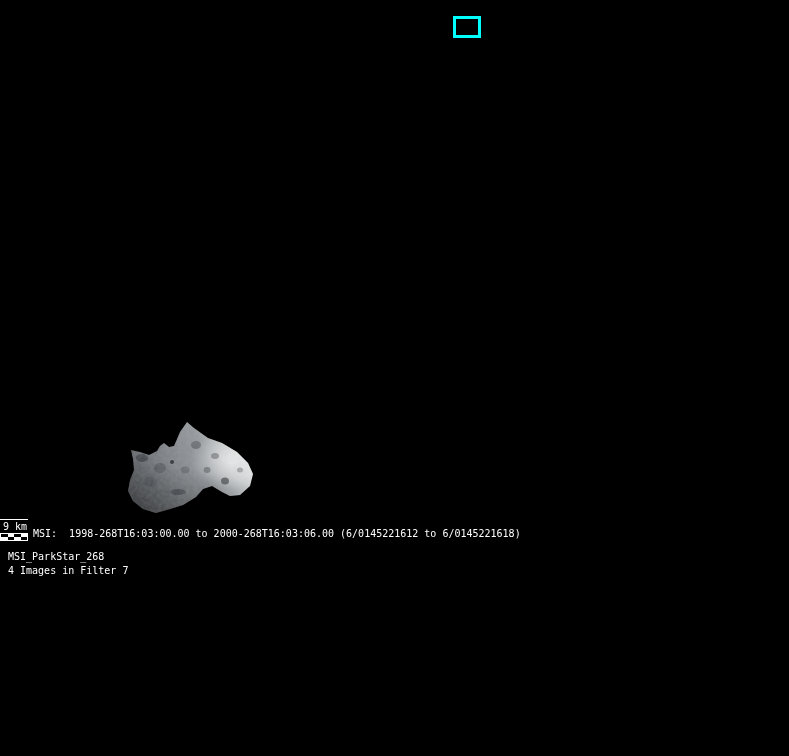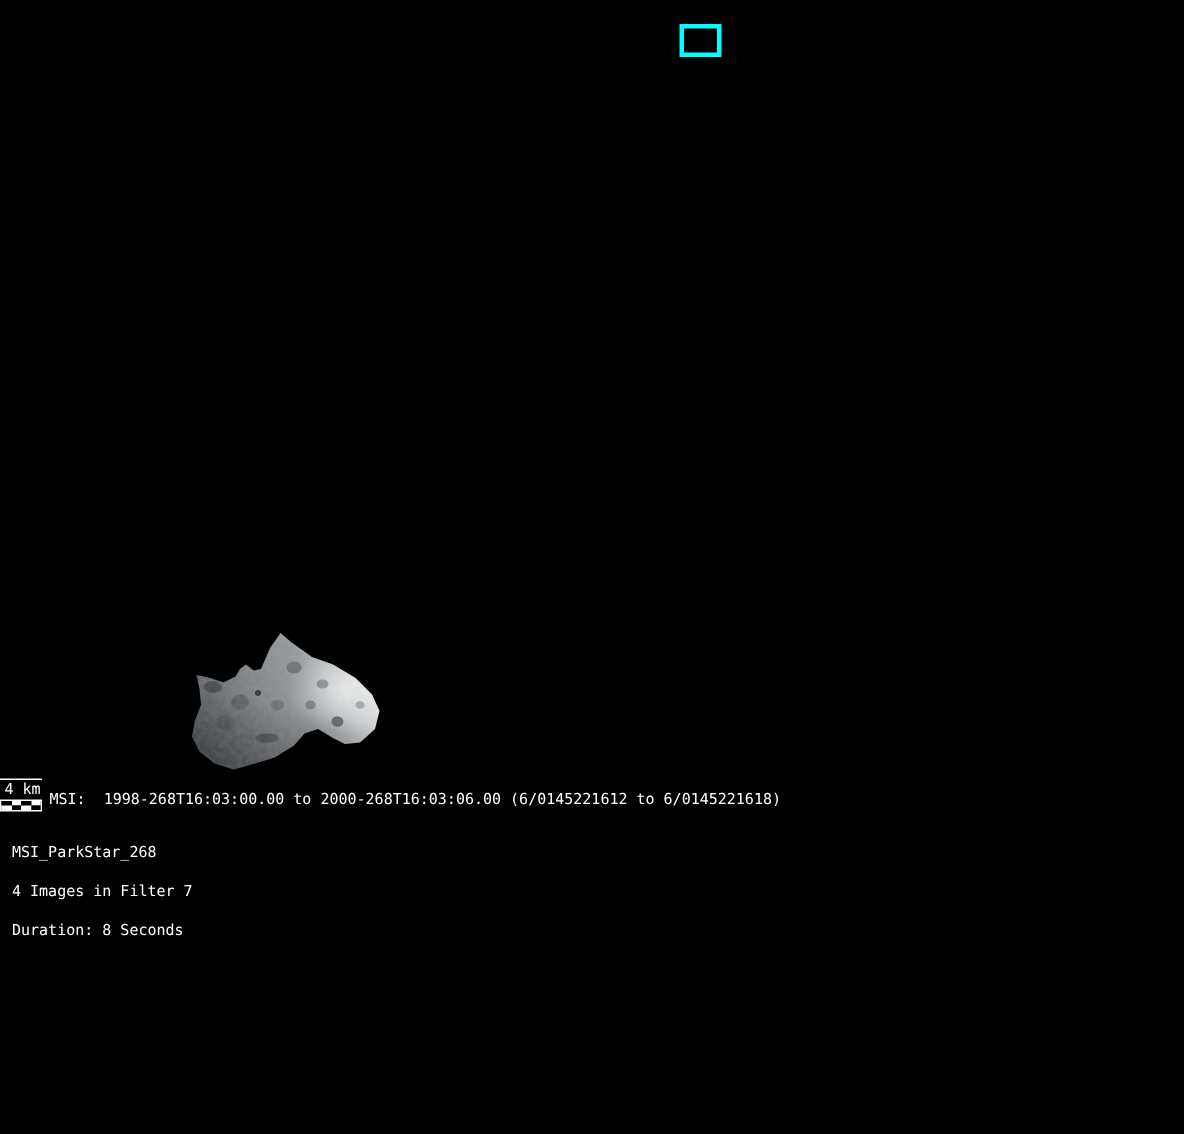--- a/index.html
+++ b/index.html
@@ -48,21 +48,21 @@
   }
   .scalebar-checker span { display: block; }
   .scalebar-checker span:nth-child(1), .scalebar-checker span:nth-child(3),
   .scalebar-checker span:nth-child(6), .scalebar-checker span:nth-child(8) { background: #000; }
   .scalebar-checker span:nth-child(2), .scalebar-checker span:nth-child(4),
   .scalebar-checker span:nth-child(5), .scalebar-checker span:nth-child(7) { background: #fff; }
 
   
   .status-line { position: absolute; left: 33px; top: 527px; }
   .info-block  { position: absolute; left: 8px; top: 550px; }
-  .info-block div { height: 14px; margin-top: 12px; }
+  .info-block div { height: 14px; }
 </style>
 </head>
 <body>
 
 <div class="screen">
 
   <div class="fov-box"></div>
 
   <div class="colorbar-wrap">
     
@@ -123,34 +123,33 @@
         <ellipse cx="46" cy="20" rx="9" ry="6" fill="#303438" opacity="0.5"></ellipse>
         <ellipse cx="20" cy="40" rx="6" ry="4" fill="#2a2e32" opacity="0.6"></ellipse>
         <ellipse cx="118" cy="52" rx="3" ry="2.5" fill="#6a6e72" opacity="0.5"></ellipse>
       </g>
       <path d="M65,4 L72,10 86,20 100,25 115,34 126,45 131,56 128,68 118,77 108,78 100,74 90,68 81,71 74,79 61,87 48,91 34,95 21,91 11,83 6,73 8,62 12,52 11,41 9,32 18,34 27,37 35,33 38,28 42,25 47,29 52,28 58,14 Z" filter="url(#rough)"></path>
     </g>
   </svg>
 
   <div class="scalebar">
     <div class="scalebar-line"></div>
-    <span class="mono10 scalebar-label">4 km</span>
+    <span class="mono10 scalebar-label">9 km</span>
     <div class="scalebar-checker">
       <span></span>
         <span></span>
         <span></span>
         <span></span>
       <span></span>
         <span></span>
         <span></span>
         <span></span>
     </div>
   </div>
 
   <div class="mono10 status-line">MSI:  1998-268T16:03:00.00 to 2000-268T16:03:06.00 (6/0145221612 to 6/0145221618)</div>
 
   <div class="info-block">
     <div class="mono10">MSI_ParkStar_268</div>
     <div class="mono10">4 Images in Filter 7</div>
-    <div class="mono10">Duration: 8 Seconds</div>
   </div>
 
 </div>
 
 </body></html>

